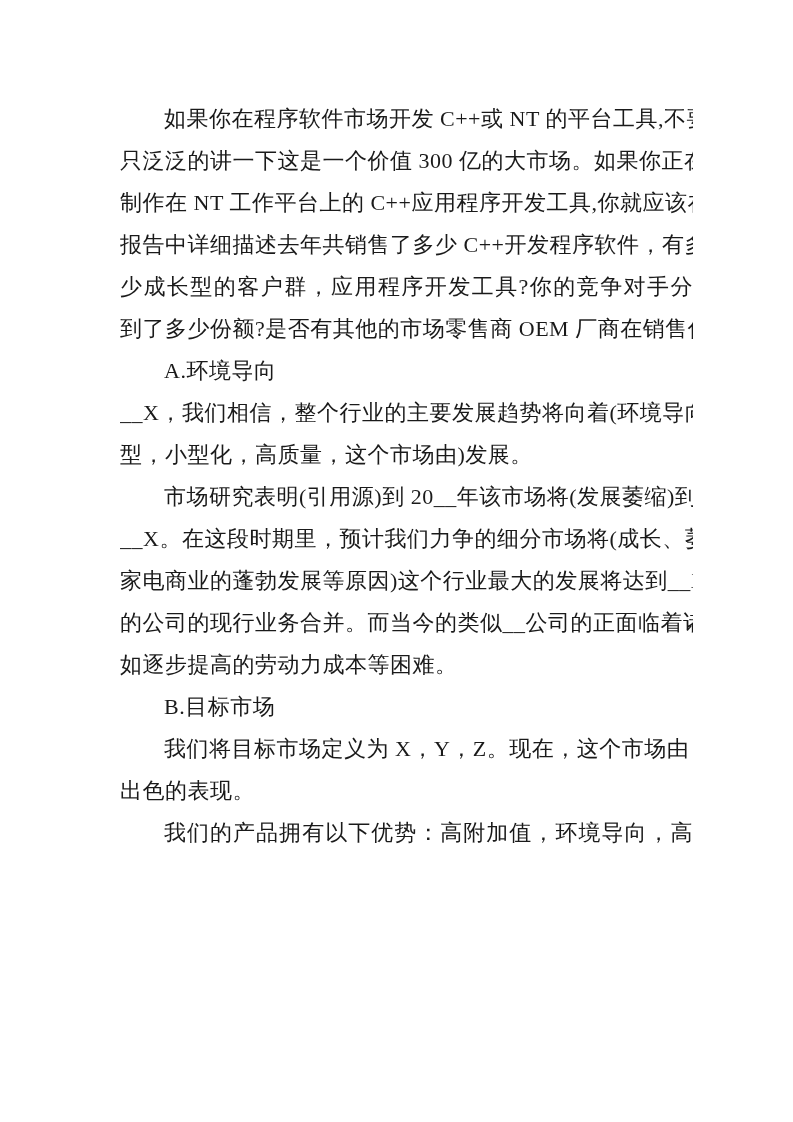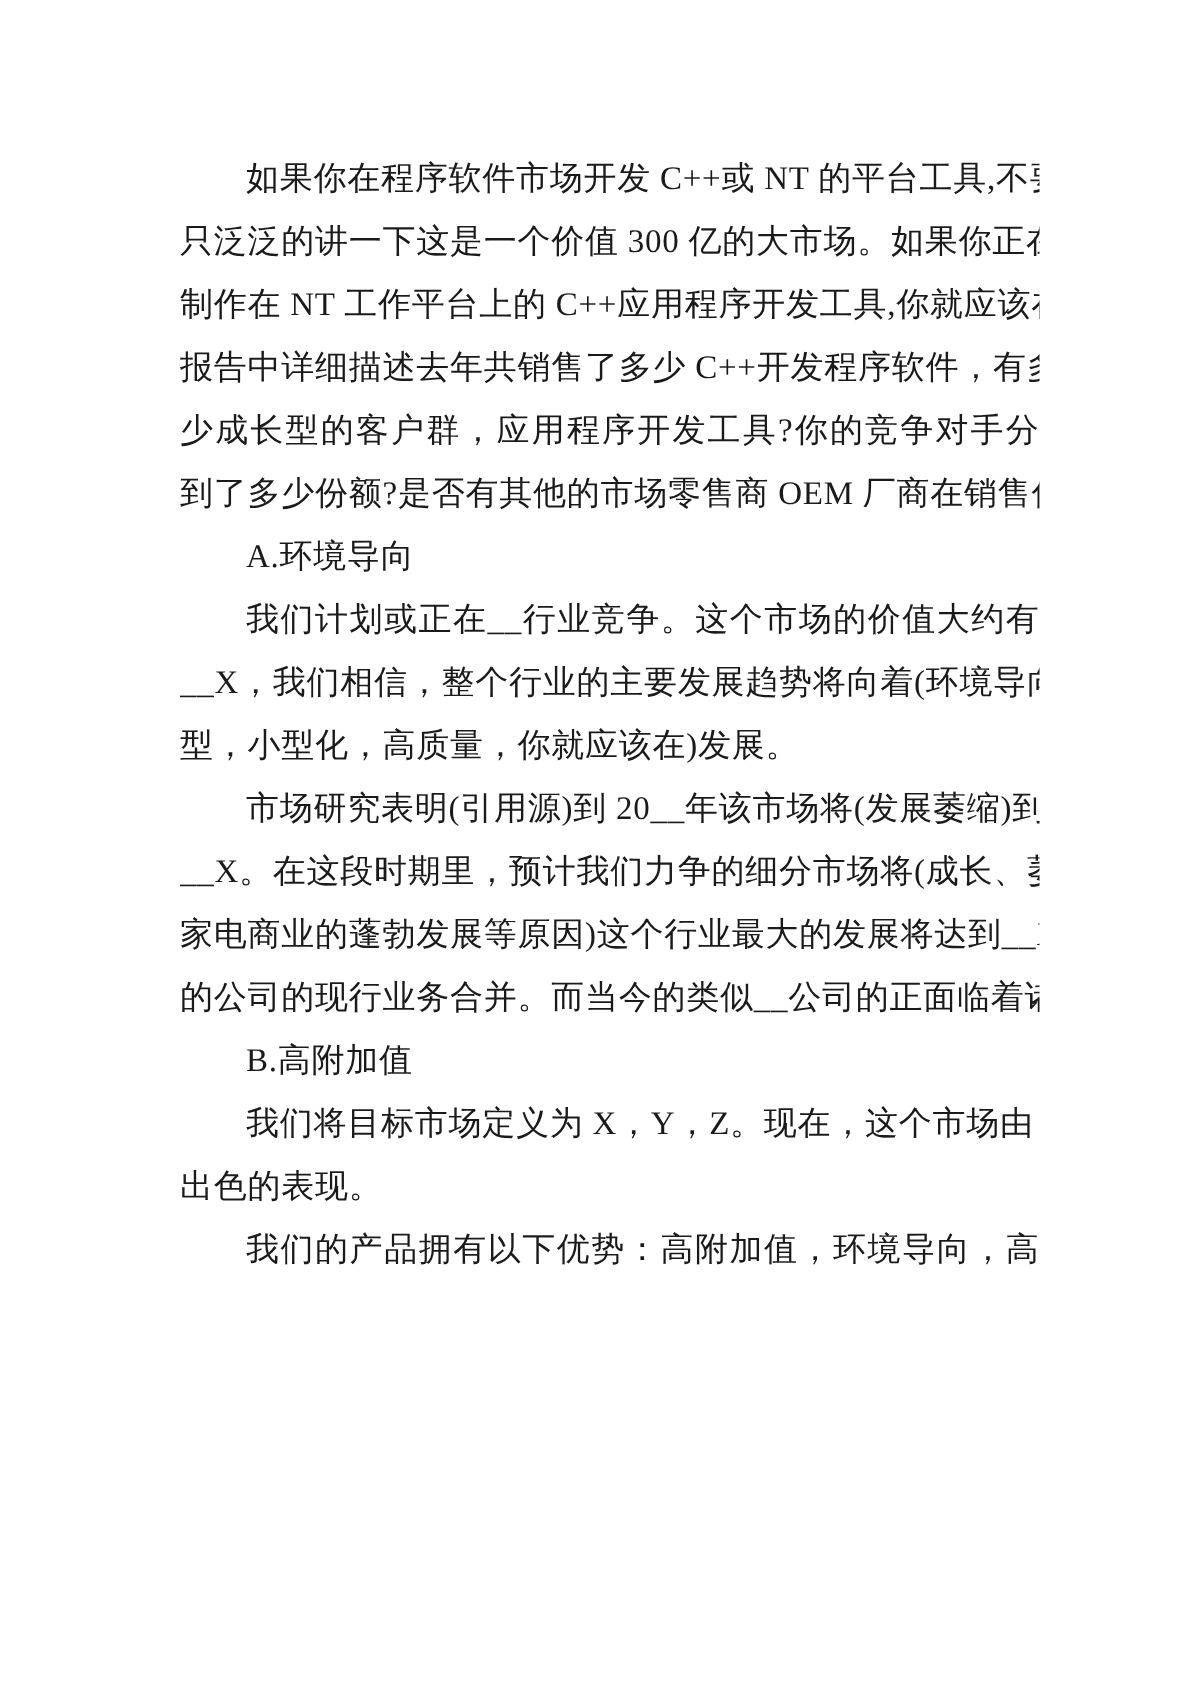--- a/index.html
+++ b/index.html
@@ -54,32 +54,32 @@
         <div class="line fill">只泛泛的讲一下这是一个价值 300 亿的大市场。如果你正在</div>
         <div class="line fill">制作在 NT 工作平台上的 C++应用程序开发工具,你就应该在</div>
         <div class="line fill">报告中详细描述去年共销售了多少 C++开发程序软件，有多</div>
         <div class="line fill">少成长型的客户群，应用程序开发工具?你的竞争对手分</div>
         <div class="line fill">到了多少份额?是否有其他的市场零售商 OEM 厂商在销售你</div>
       </div>
       <div class="para">
         <div class="line indent">A.环境导向</div>
       </div>
       <div class="para">
-        <div class="line fill indent">我们计划或正在__行业竞争。这个市场的价值大约有</div>
         <div class="line fill">__X，我们相信，整个行业的主要发展趋势将向着(环境导向</div>
-        <div class="line">型，小型化，高质量，你就应该在)发展。</div>
+        <div class="line">型，小型化，高质量，这个市场由)发展。</div>
       </div>
       <div class="para">
         <div class="line fill indent">市场研究表明(引用源)到 20__年该市场将(发展萎缩)到</div>
         <div class="line fill">__X。在这段时期里，预计我们力争的细分市场将(成长、萎</div>
         <div class="line fill">家电商业的蓬勃发展等原因)这个行业最大的发展将达到__X。</div>
         <div class="line fill">的公司的现行业务合并。而当今的类似__公司的正面临着诸</div>
+        <div class="line">如逐步提高的劳动力成本等困难。</div>
       </div>
       <div class="para">
-        <div class="line indent">B.高附加值</div>
+        <div class="line indent">B.目标市场</div>
       </div>
       <div class="para">
         <div class="line fill indent">我们将目标市场定义为 X，Y，Z。现在，这个市场由 a</div>
         <div class="line">出色的表现。</div>
       </div>
       <div class="para">
         <div class="line fill indent">我们的产品拥有以下优势：高附加值，环境导向，高</div>
       </div>
     </div>
 </div>

